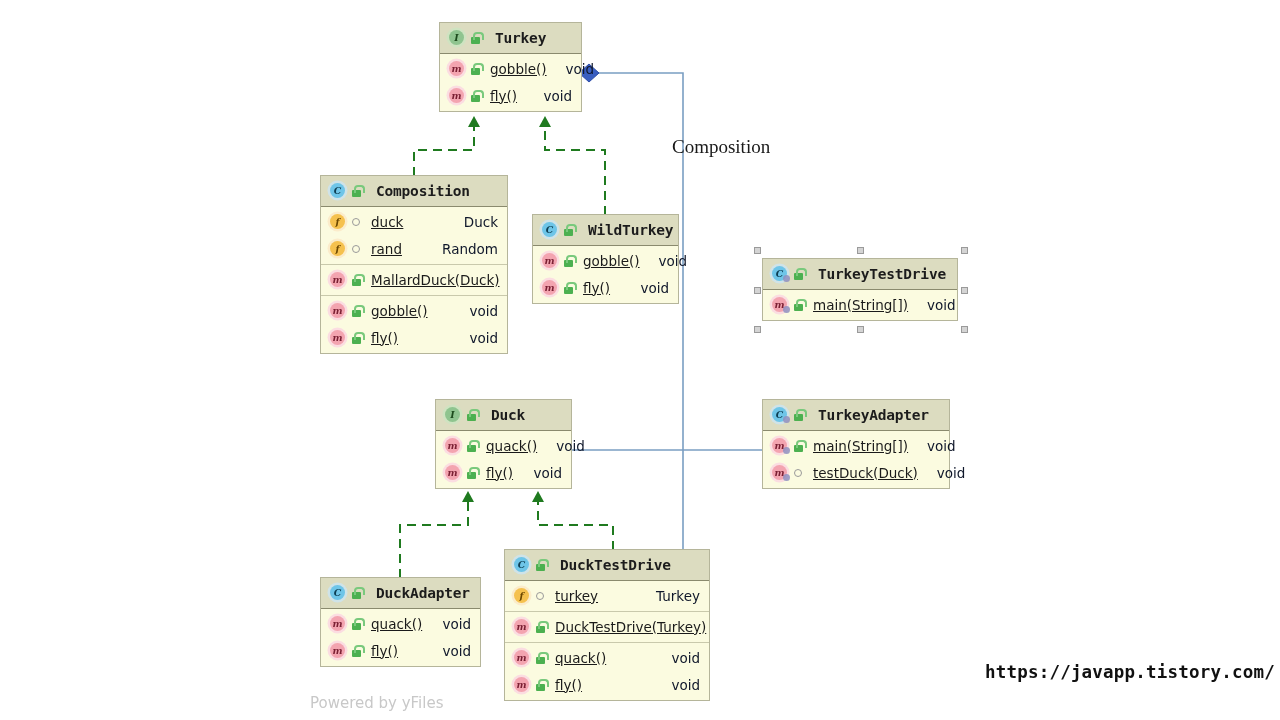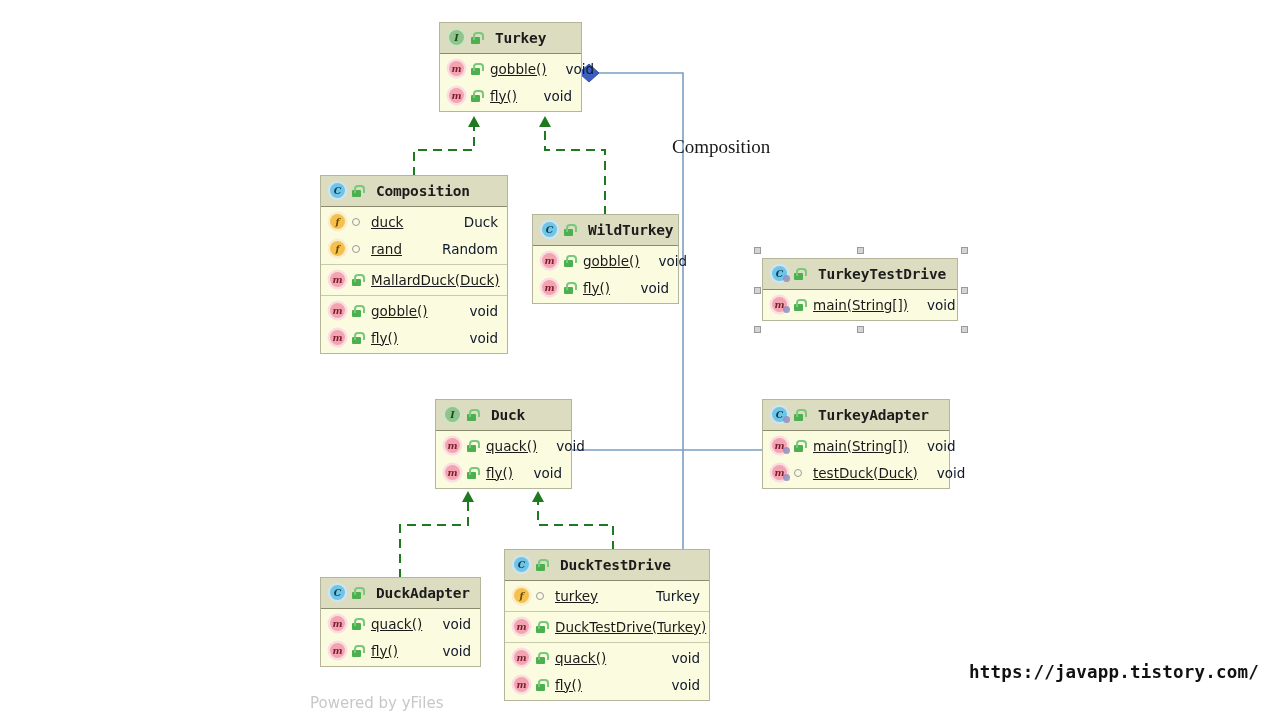--- a/index.html
+++ b/index.html
@@ -153,20 +153,21 @@
     font-family: "DejaVu Sans Mono", monospace;
     font-size: 17.5px;
     font-weight: 700;
     color: #111111;
     letter-spacing: 0.2px;
     text-shadow:
       -1.5px -1.5px 0 #fff,  1.5px -1.5px 0 #fff,
       -1.5px  1.5px 0 #fff,  1.5px  1.5px 0 #fff,
       -1.5px 0 0 #fff, 1.5px 0 0 #fff, 0 -1.5px 0 #fff, 0 1.5px 0 #fff;
     white-space: nowrap;
+    margin-left: 16px;
   }
   #powered-by {
     position: absolute;
     font-size: 15px;
     color: #c8c8c8;
     white-space: nowrap;
   }
 </style>
 </head>
 <body>

